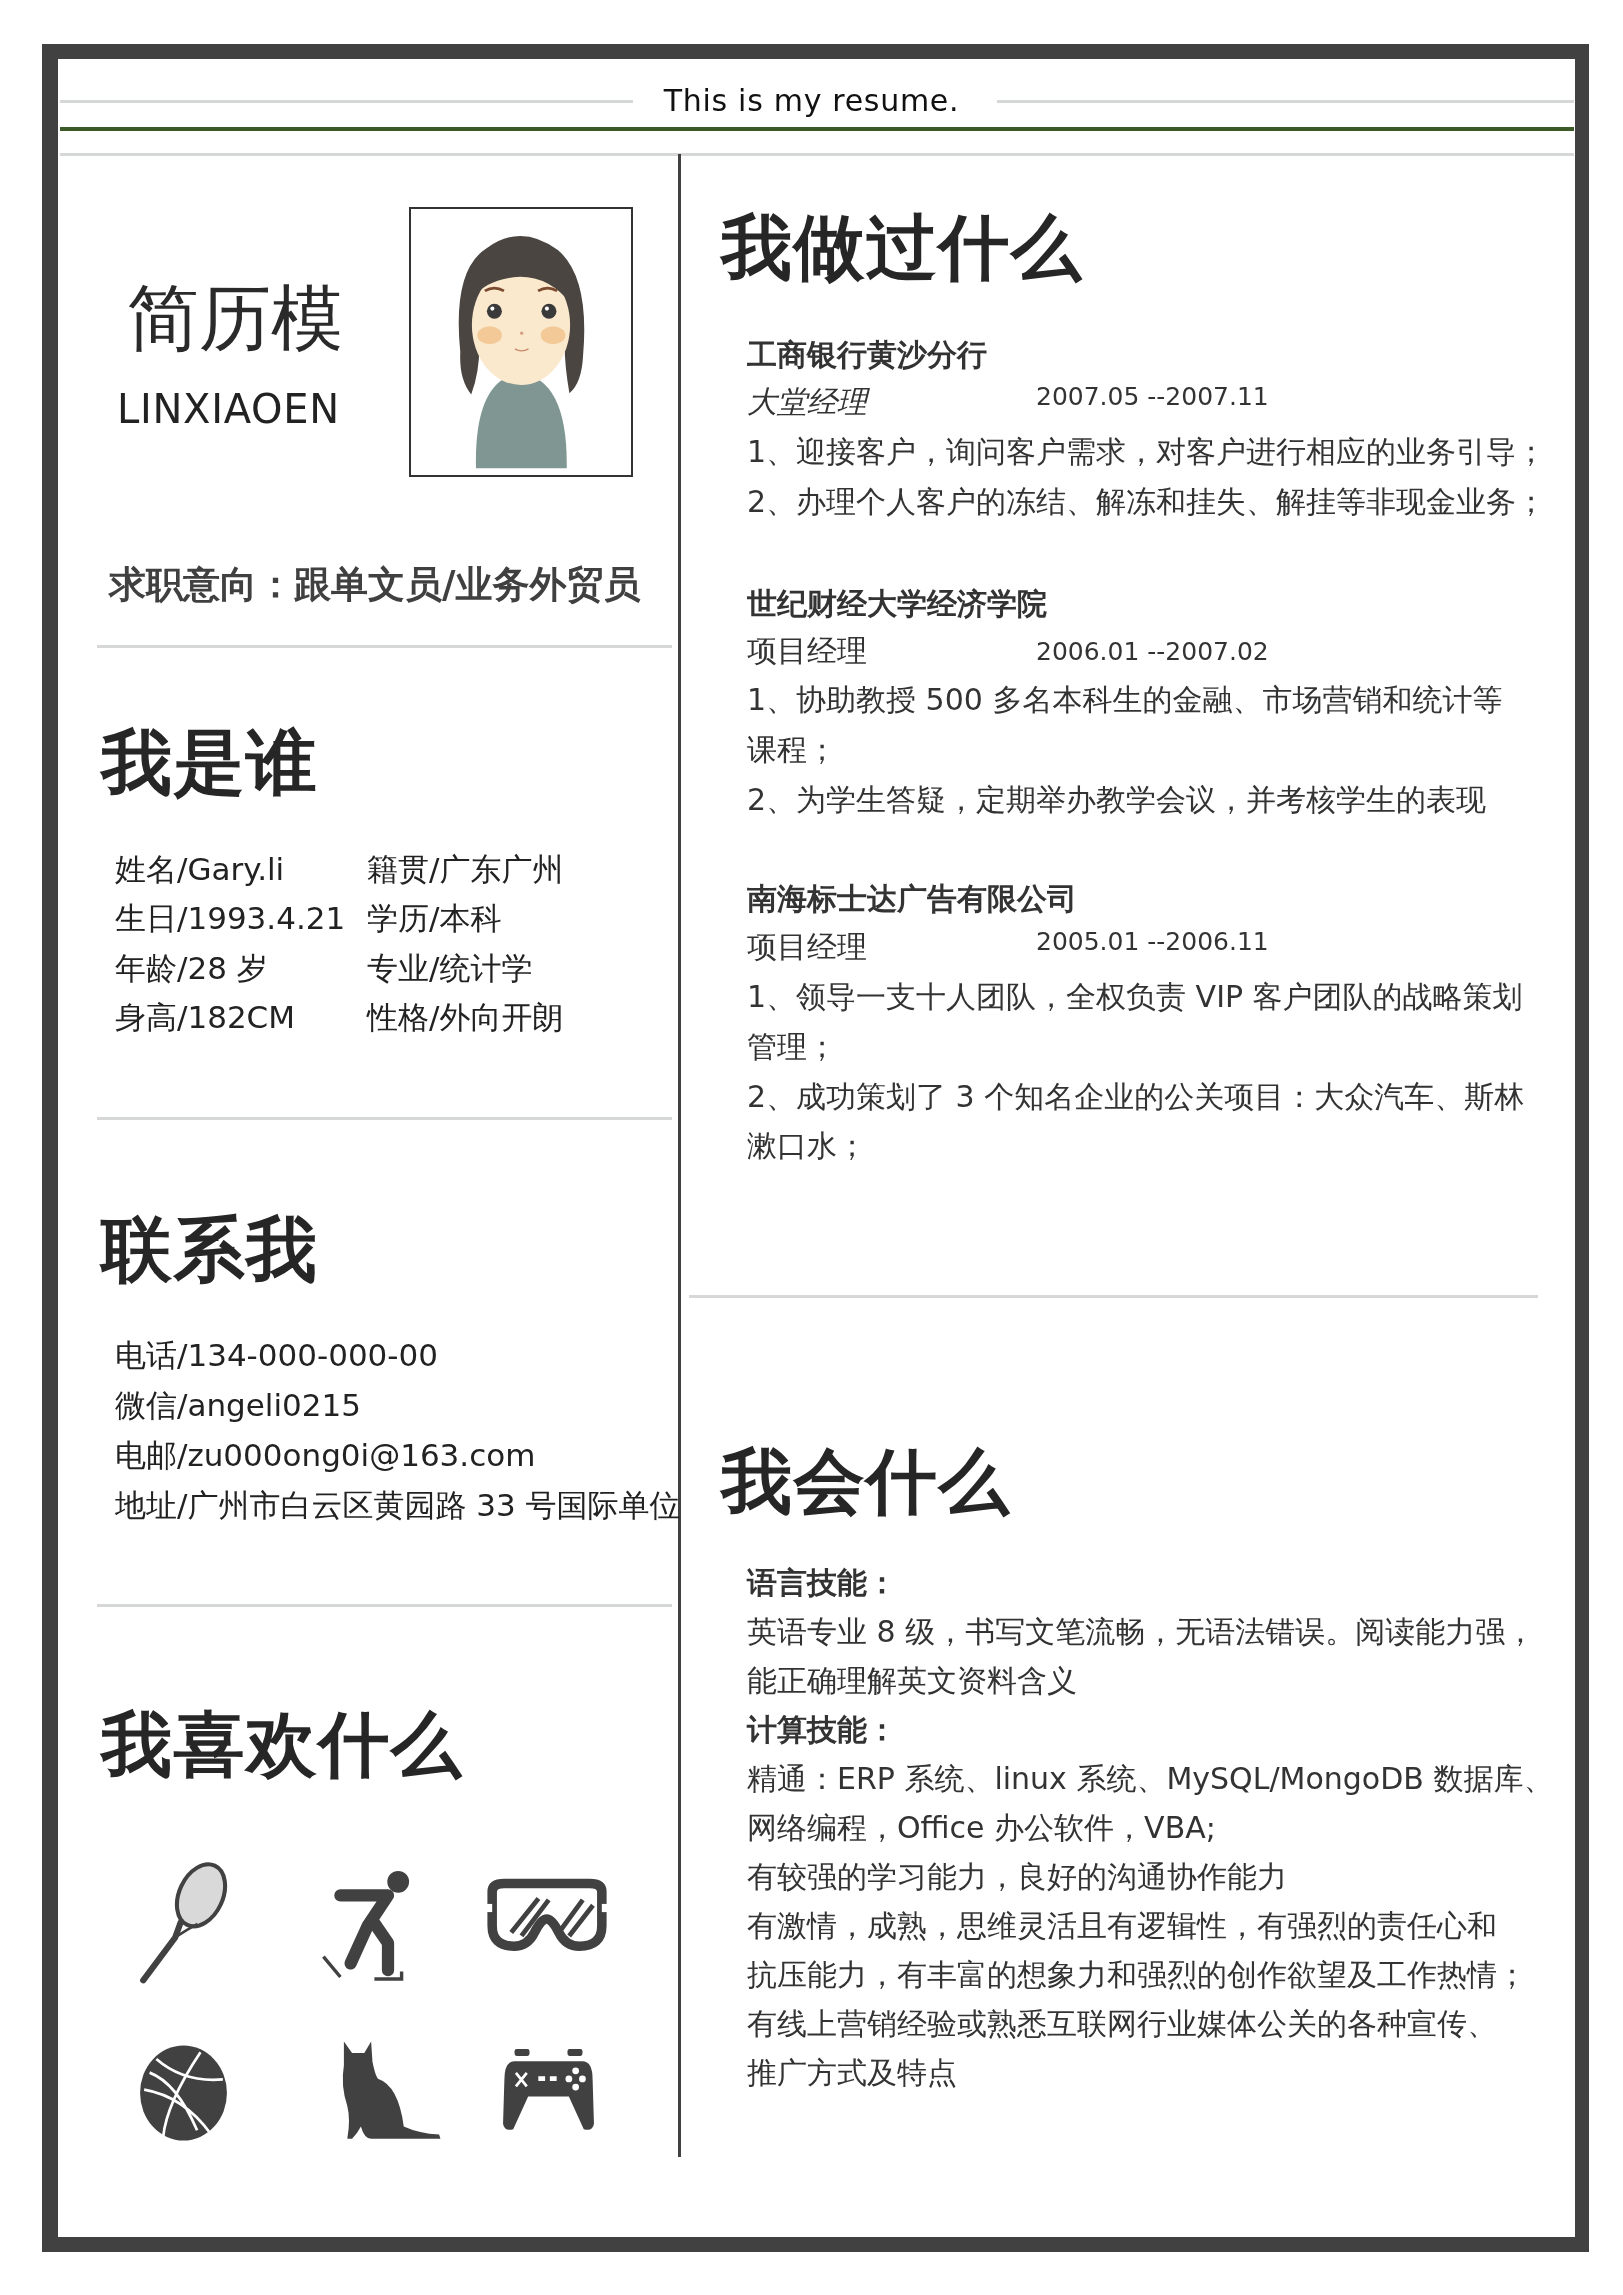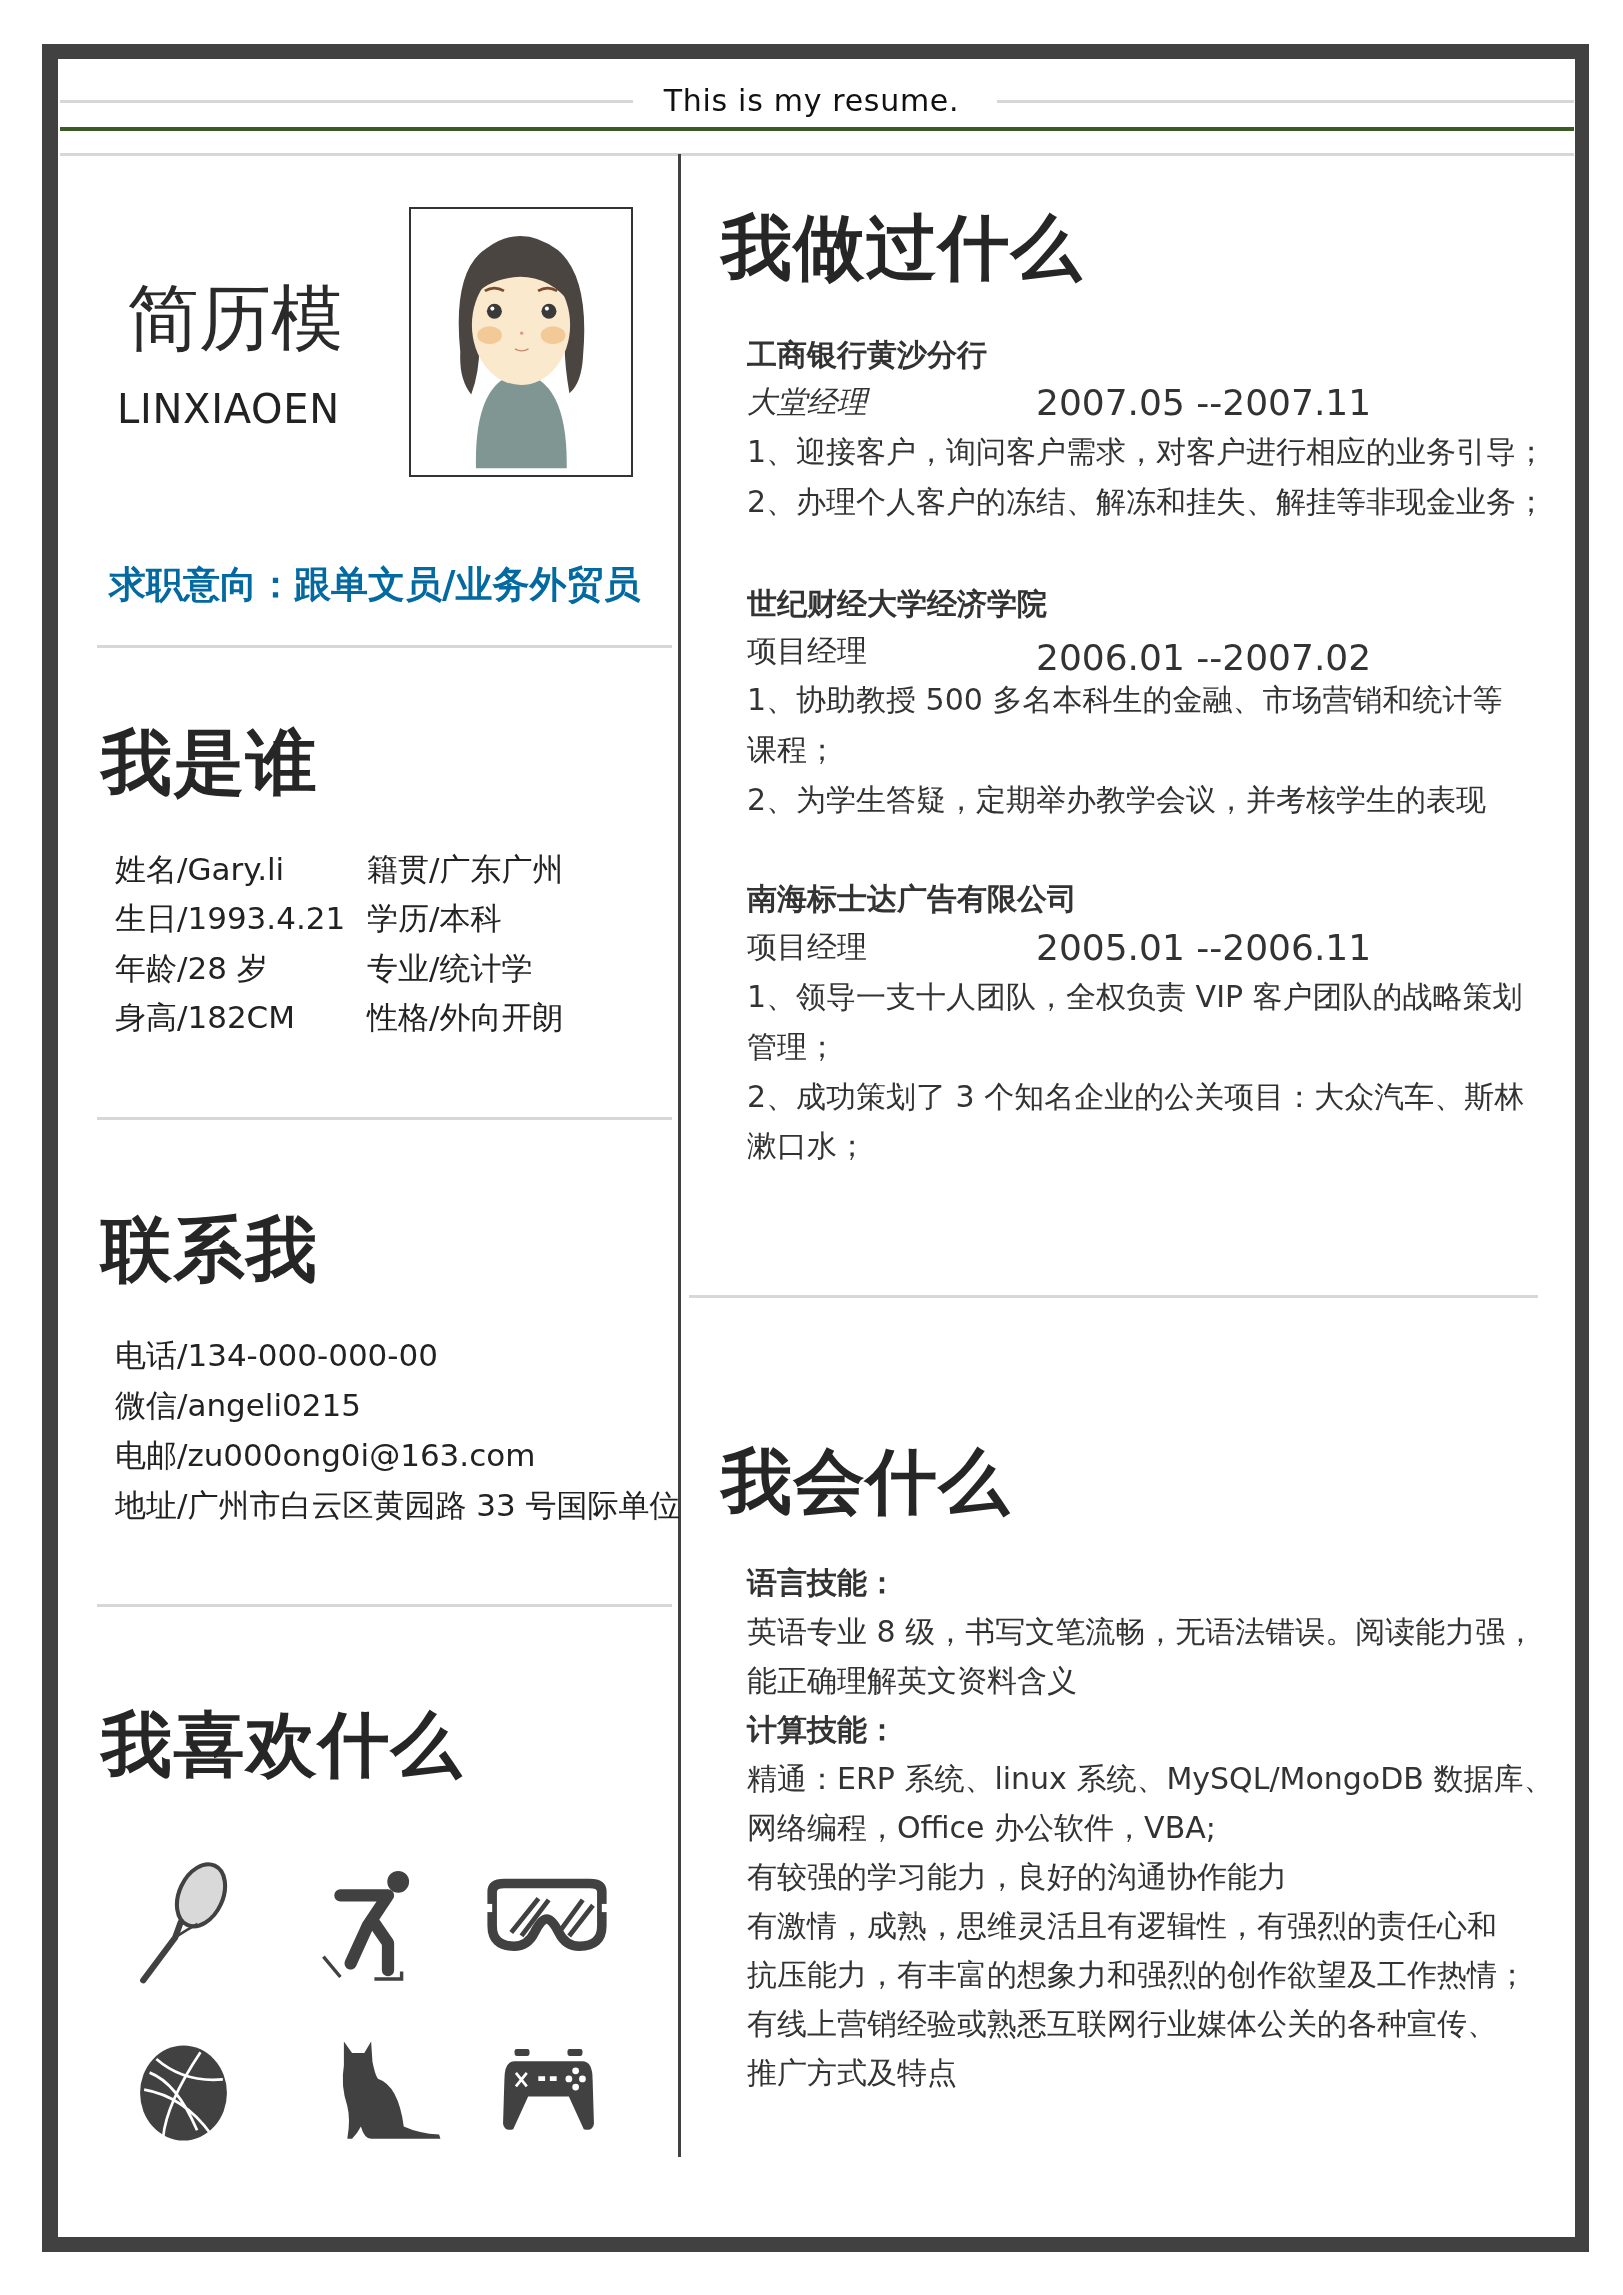--- a/index.html
+++ b/index.html
@@ -9,26 +9,26 @@
   .page { position:absolute; left:58px; top:59px; width:1517px; height:2178px; background:#ffffff; }
   .topline { position:absolute; height:2.7px; background:#d6d7d7; }
   .greenline { position:absolute; left:60px; top:127px; width:1514px; height:4.1px; background:#3b5a27; }
   .grayline { position:absolute; height:2.7px; background:#d6d7d7; }
   .vdiv { position:absolute; left:678px; top:154px; width:2.7px; height:2003px; background:#414141; }
   .resume-title { position:absolute; left:641px; top:83px; width:341px; text-align:center;
                   font-size:30px; color:#111; letter-spacing:0.7px; white-space:nowrap; }
   .name-cn { position:absolute; left:127px; top:271px; font-size:72px; color:#2a2a2a; white-space:nowrap; }
   .name-en { position:absolute; left:117px; top:386px; font-size:40px; color:#222; white-space:nowrap; letter-spacing:0.7px; }
   .photo { position:absolute; left:409px; top:207px; width:220px; height:266px; border:2px solid #333; background:#fff; overflow:hidden; }
-  .job { position:absolute; left:109px; top:560px; font-size:37px; font-weight:bold; color:#0369a1; white-space:nowrap; }
+  .job { position:absolute; left:109px; top:560px; font-size:37px; font-weight:bold; color:#404040; white-space:nowrap; }
   .h1 { position:absolute; font-size:71px; font-weight:bold; color:#262626; white-space:nowrap; letter-spacing:1.4px; }
   .info { position:absolute; font-size:31px; color:#222; white-space:nowrap; }
   .r-body { position:absolute; left:747px; font-size:30px; color:#333; white-space:nowrap; }
   .r-bold { font-weight:bold; color:#333; }
-  .date { position:absolute; left:1036px; font-size:36px; color:#333; white-space:nowrap; }
+  .date { position:absolute; left:1036px; font-size:25px; color:#333; white-space:nowrap; }
   .icon { position:absolute; }
 </style>
 </head>
 <body>
 
 <div class="frame"></div>
 <div class="page"></div>
 
 <div class="topline" style="left:60px; top:100px; width:573px;"></div>
 <div class="topline" style="left:997px; top:100px; width:577px;"></div>

